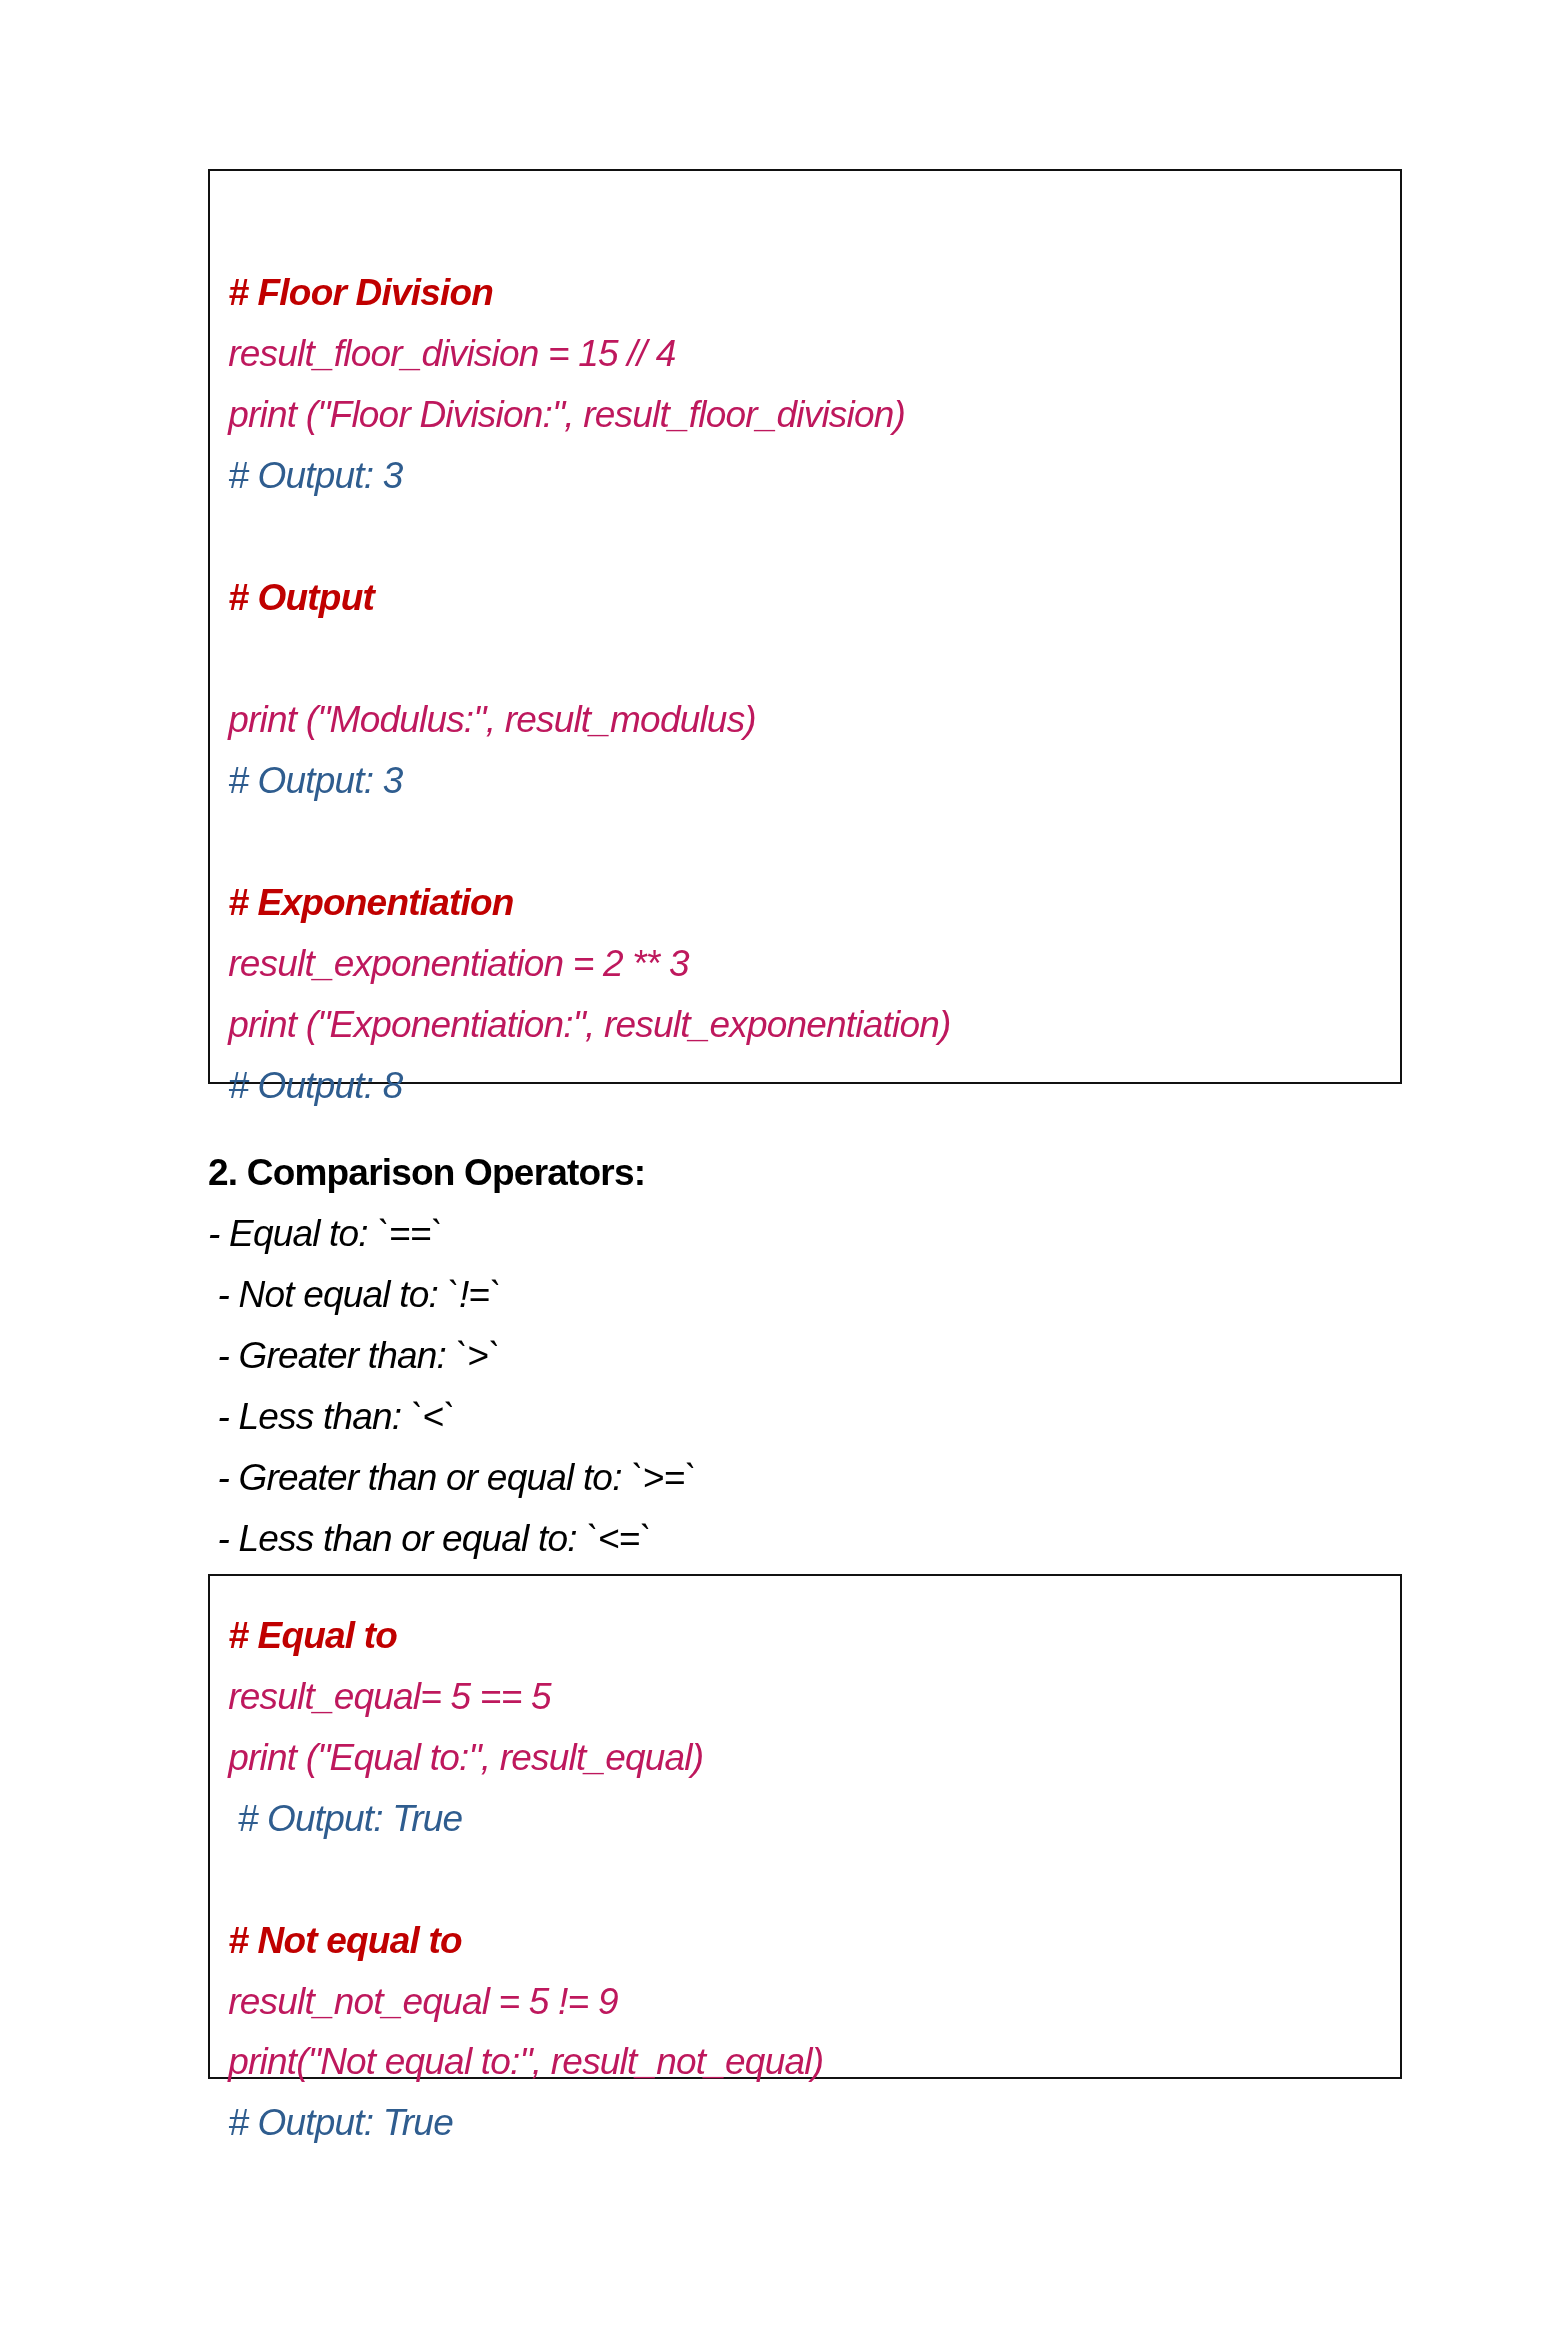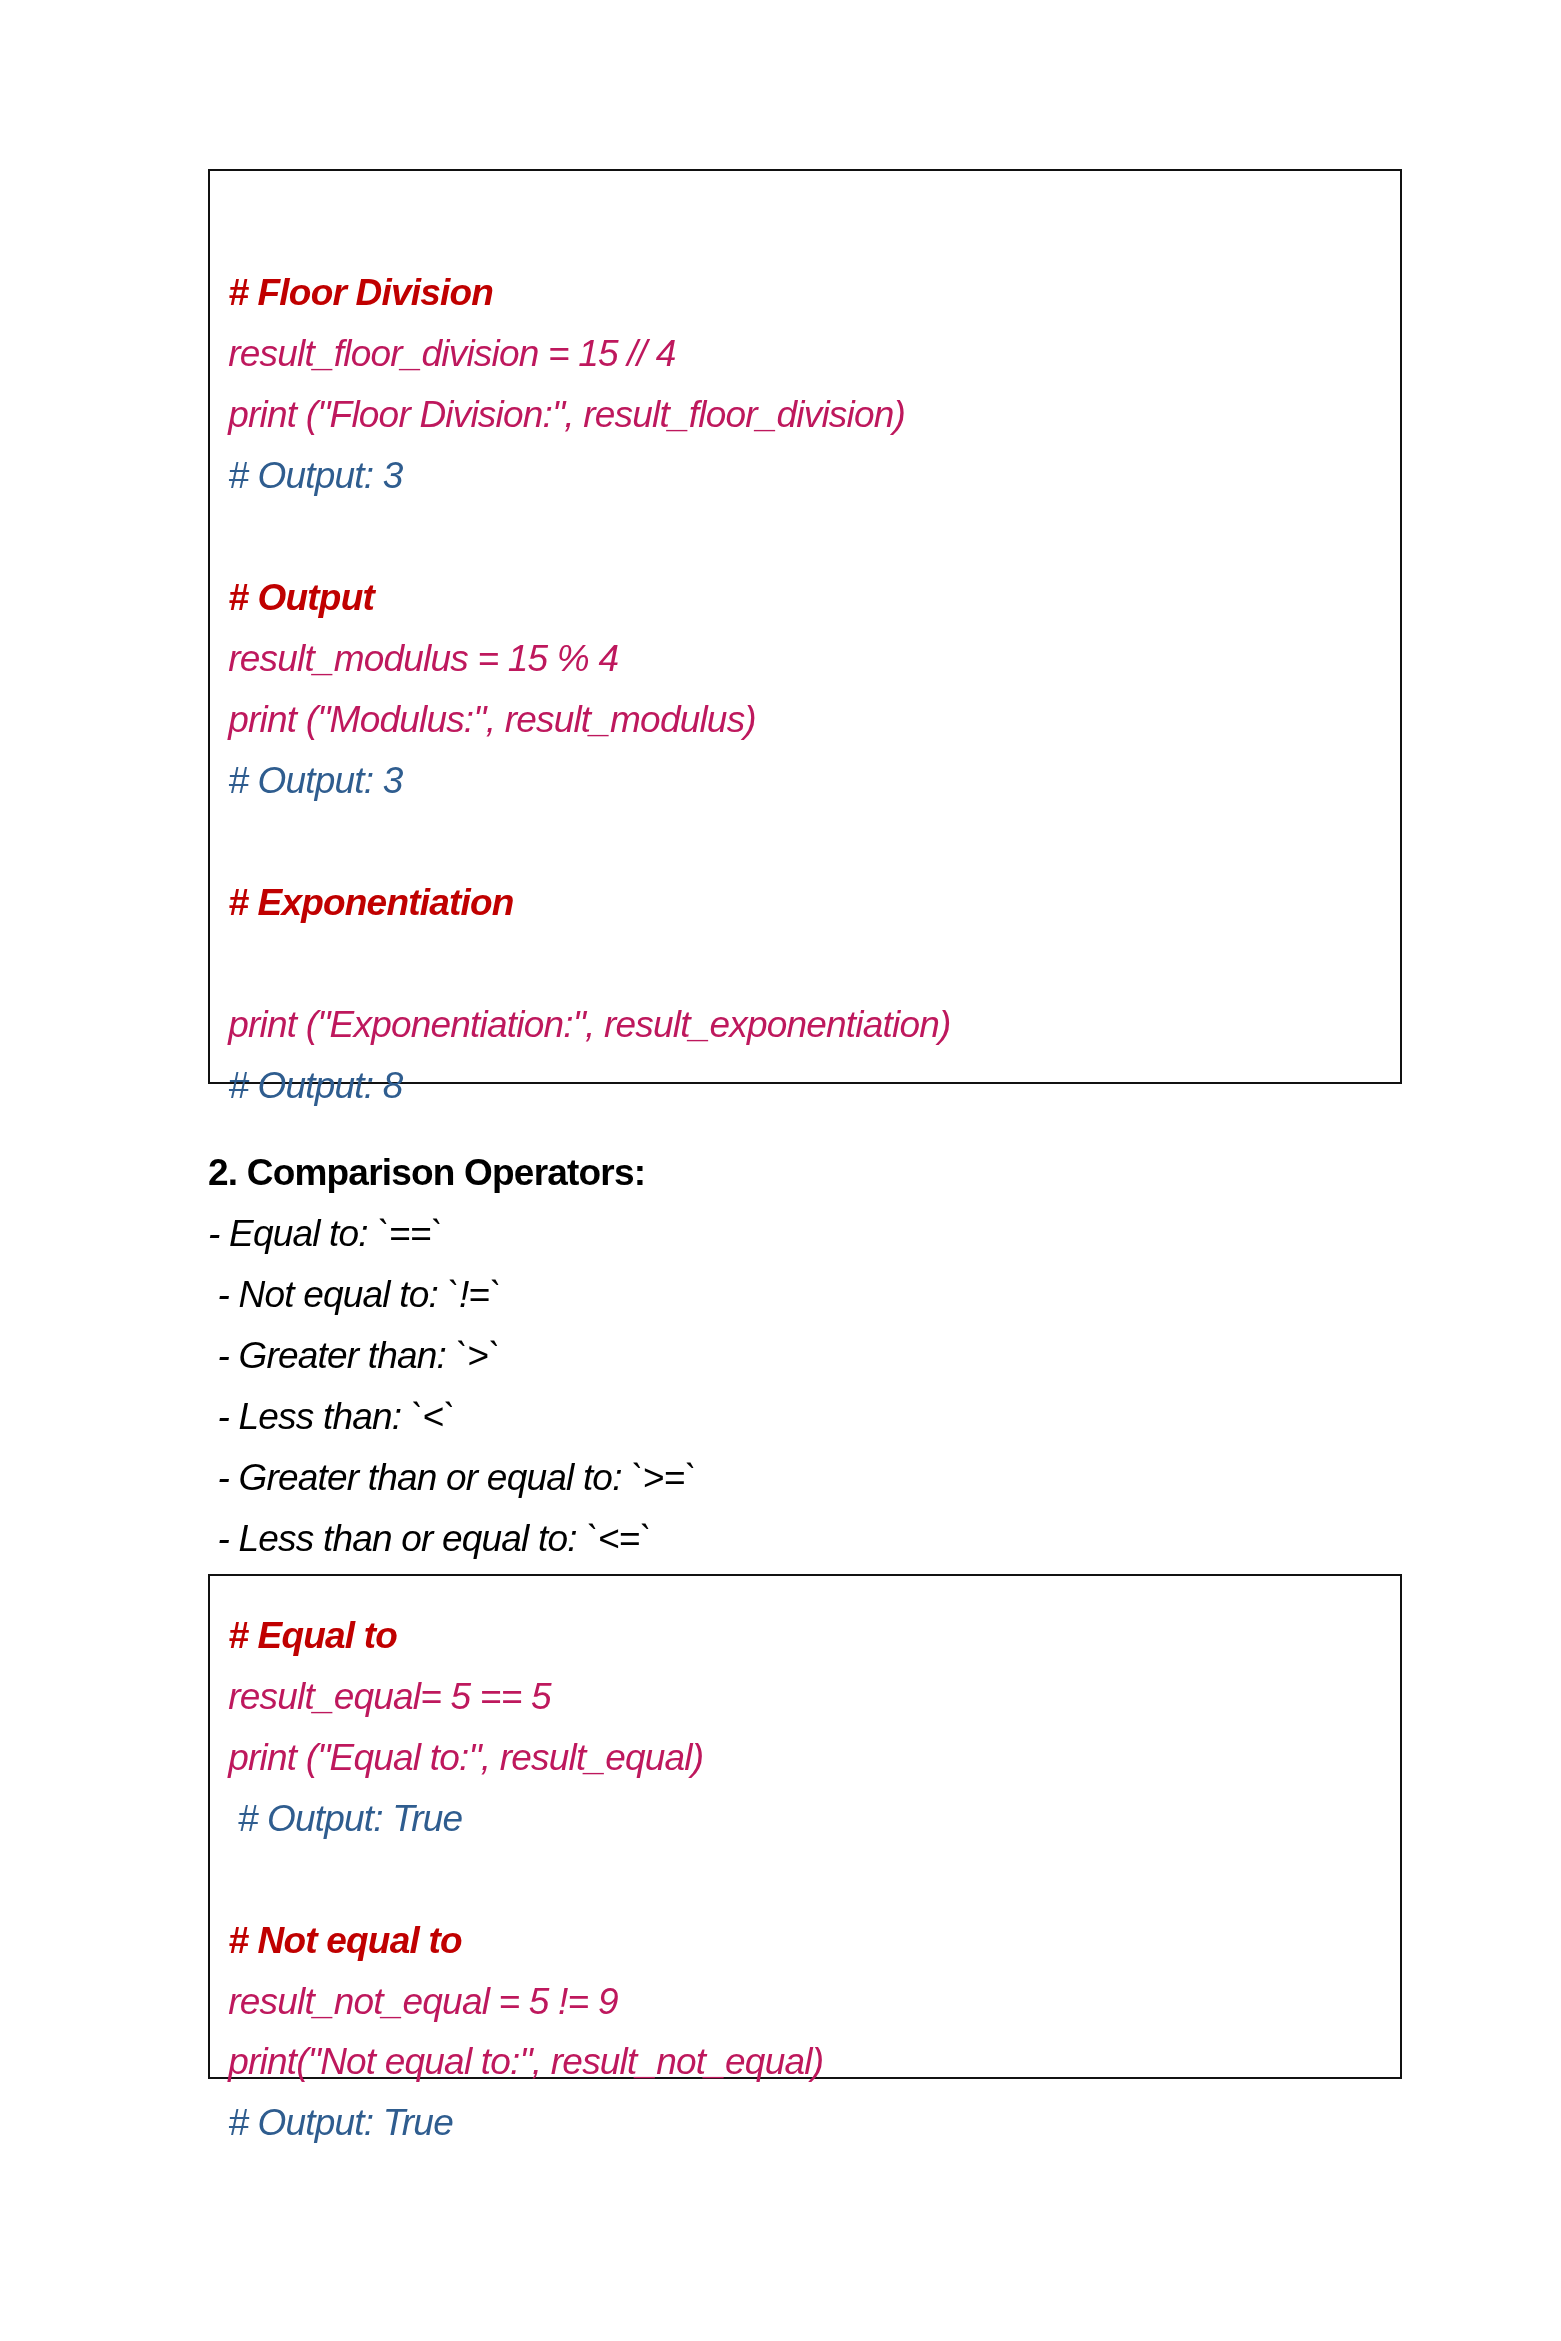--- a/index.html
+++ b/index.html
@@ -75,25 +75,25 @@
 
 <div class="page">
 
   <div class="codebox" id="box1">
     <div class="line heading-comment" style="top:67px"># Floor Division</div>
     <div class="line code" style="top:128px">result_floor_division = 15 // 4</div>
     <div class="line code" style="top:189px">print ("Floor Division:", result_floor_division)</div>
     <div class="line output-comment" style="top:250px"># Output: 3</div>
 
     <div class="line heading-comment" style="top:372px"># Output</div>
-    <div class="line code" style="top:433px">result_modulus = 15 % 4</div>
     <div class="line code" style="top:494px">print ("Modulus:", result_modulus)</div>
     <div class="line output-comment" style="top:555px"># Output: 3</div>
 
     <div class="line heading-comment" style="top:677px"># Exponentiation</div>
+    <div class="line code" style="top:738px">result_exponentiation = 2 ** 3</div>
     <div class="line code" style="top:799px">print ("Exponentiation:", result_exponentiation)</div>
     <div class="line output-comment" style="top:860px"># Output: 8</div>
   </div>
 
   <div class="section-title">2. Comparison Operators:</div>
 
   <div class="bullet" style="left:208px; top:1211px">- Equal to: `==`</div>
   <div class="bullet" style="left:208px; top:1272px"> - Not equal to: `!=`</div>
   <div class="bullet" style="left:208px; top:1333px"> - Greater than: `&gt;`</div>
   <div class="bullet" style="left:208px; top:1394px"> - Less than: `&lt;`</div>

